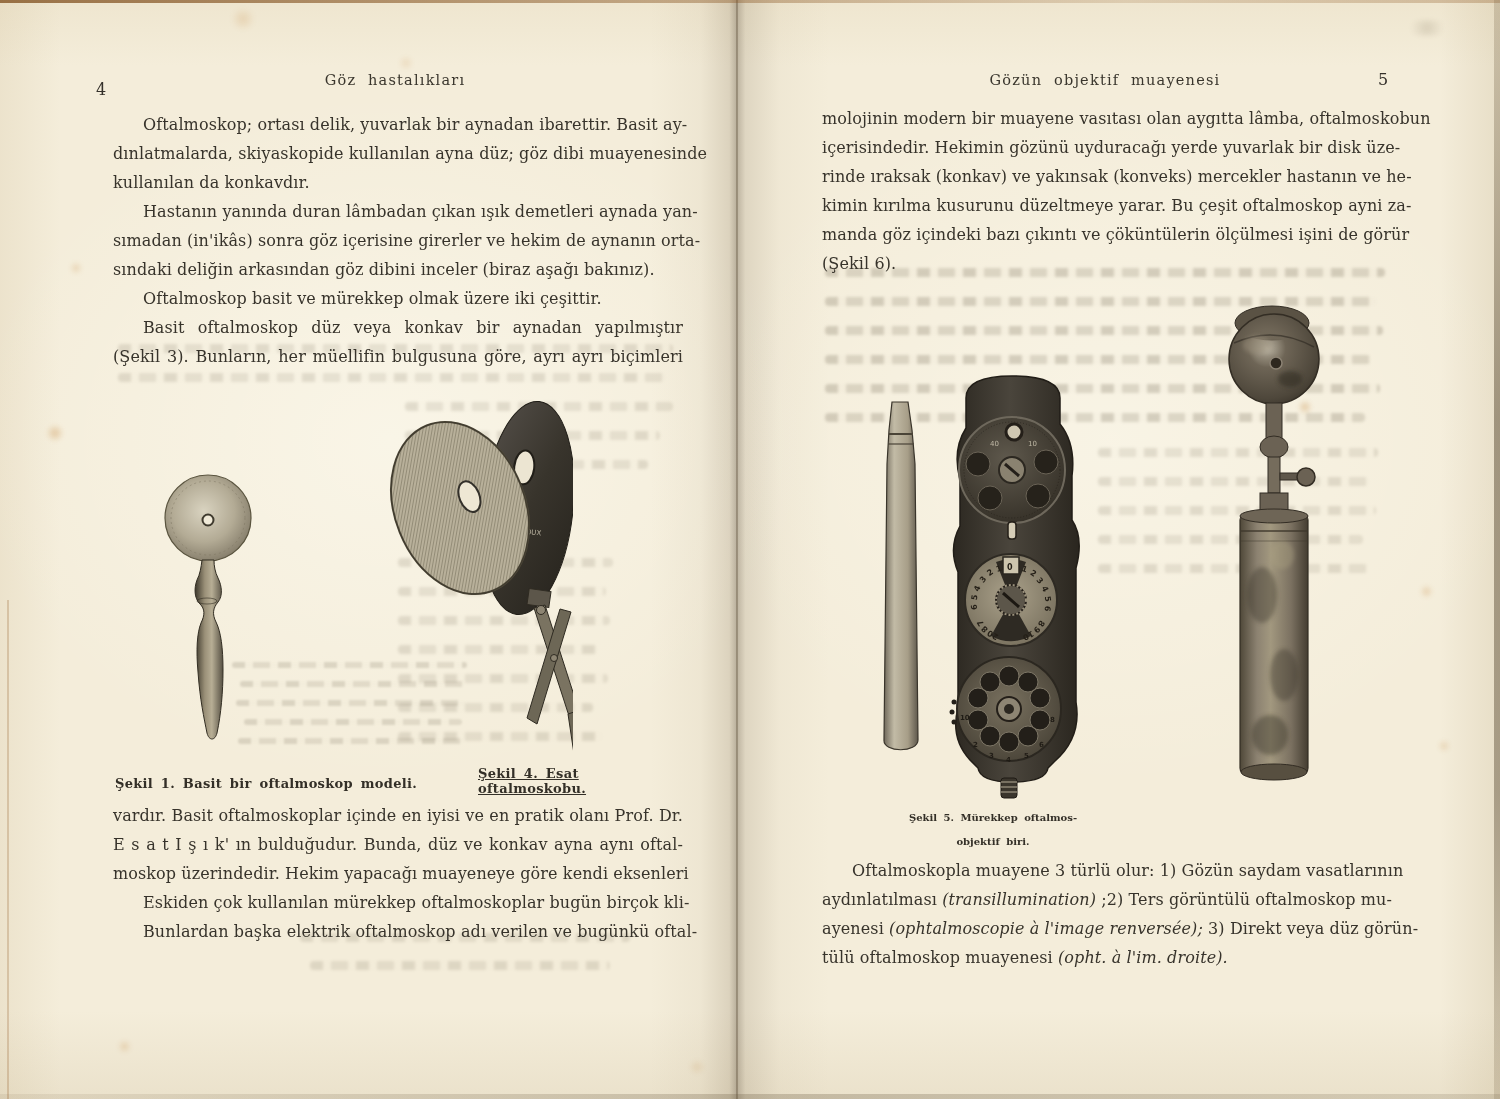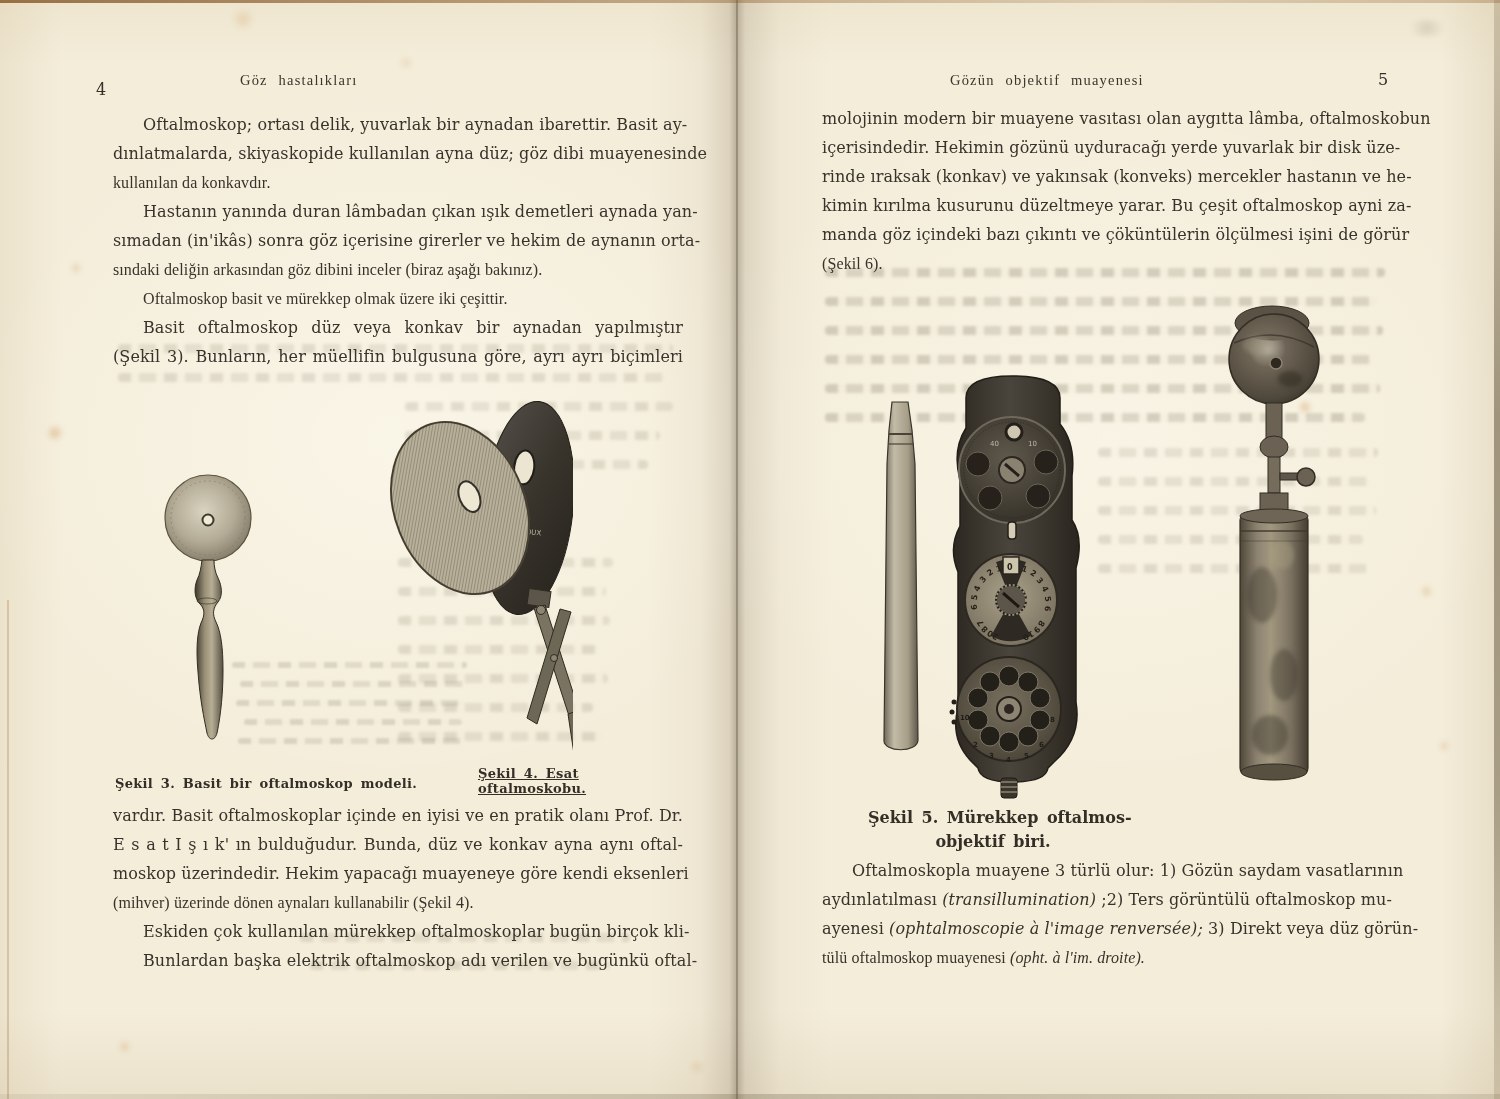--- a/index.html
+++ b/index.html
@@ -20,29 +20,29 @@
   .gutter-line{left:736px;top:0;width:2px;height:1099px;background:rgba(80,65,45,.32);}
   
   .edge-top{left:0;top:0;width:1500px;height:3px;
     background:linear-gradient(90deg, rgba(125,75,25,.75), rgba(140,90,40,.45) 45%, rgba(150,100,50,.2) 75%, rgba(150,100,50,.35));}
   .edge-right{left:1494px;top:0;width:6px;height:1099px;
     background:linear-gradient(180deg, rgba(110,90,60,.22), rgba(88,73,50,.5) 38%, rgba(88,73,50,.44) 72%, rgba(110,90,60,.18));}
   .edge-bottom{left:0;top:1094px;width:1500px;height:5px;
     background:linear-gradient(90deg, rgba(120,100,70,.1), rgba(100,85,60,.28) 55%, rgba(100,85,60,.16));}
   .edge-left-line{left:7px;top:600px;width:2px;height:499px;background:rgba(150,95,45,.26);}
   
-  .runhead{font-size:14.5px;letter-spacing:1.2px;word-spacing:6px;color:#3a362d;font-family:Liberation Serif, serif;}
+  .runhead{font-size:14.5px;letter-spacing:1.2px;word-spacing:6px;color:#3a362d;text-align:center;}
   .pagenum{font-size:16px;color:#34302a;}
   .bodycol{font-size:16px;line-height:29px;color:#37332b;letter-spacing:.1px;}
   .line{text-align:justify;text-align-last:justify;white-space:nowrap;}
-  .line.last{text-align-last:left;font-family:Liberation Serif, serif;}
+  .line.last{text-align-last:left;}
   .para.indent .line:first-child{text-indent:30px;}
   .line i{font-style:italic;}
   .caption1{font-weight:700;font-size:13px;color:#332f27;word-spacing:3px;letter-spacing:.3px;}
-  .caption .line{text-align:center;text-align-last:center;font-weight:700;font-size:16px;
+  .caption .line{text-align:center;text-align-last:center;font-weight:700;font-size:10px;
     line-height:24px;color:#332f27;word-spacing:3px;}
   
   .gl{position:absolute;height:9px;border-radius:4px;opacity:.4;filter:blur(1.5px);
     background:repeating-linear-gradient(90deg, rgba(122,112,92,.7) 0 13px, rgba(122,112,92,.04) 13px 21px,
       rgba(122,112,92,.55) 21px 38px, rgba(122,112,92,.04) 38px 46px);}
   .gl.faint{opacity:.26;}
   .gl.tiny{height:6px;opacity:.3;filter:blur(1.2px);}
   
   .fox{position:absolute;border-radius:50%;filter:blur(2.5px);
     background:radial-gradient(circle, rgba(190,120,40,.55), rgba(190,120,40,0) 70%);}
@@ -164,29 +164,28 @@
     <g stroke="#2f2b22" stroke-width="1">
       <rect x="140" y="232" width="22" height="16" fill="#5c564a" transform="rotate(8 151 240)"></rect>
       <polygon points="146,250 157,247 192,356 182,361" fill="#7a7361"></polygon>
       <polygon points="172,251 183,254 149,366 139,360" fill="#6d6756"></polygon>
       <circle cx="153" cy="252" r="4.5" fill="#8d8573"></circle>
       <circle cx="166" cy="300" r="3.5" fill="#8d8573"></circle>
       <polygon points="180,356 192,352 197,392 186,396" fill="#6d6756"></polygon>
     </g>
   </svg>
 
-  <div class="abs caption1" style="left:115px;top:776px;width:370px;">Şekil 3. Basit bir oftalmoskop modeli.</div>
+  <div class="abs caption1" style="left:115px;top:776px;width:370px;">Şekil 1. Basit bir oftalmoskop modeli.</div>
   <div class="abs caption1" style="left:478px;top:766px;width:205px;text-decoration:underline;">Şekil 4. Esat oftalmoskobu.</div>
 
   <div class="abs bodycol" style="left:113px;top:801px;width:570px;">
     <div class="para">
         <div class="line"><span>vardır. Basit oftalmoskoplar içinde en iyisi ve en pratik olanı Prof. Dr.</span></div>
         <div class="line"><span>E s a t I ş ı k' ın bulduğudur. Bunda, düz ve konkav ayna aynı oftal-</span></div>
         <div class="line"><span>moskop üzerindedir. Hekim yapacağı muayeneye göre kendi eksenleri</span></div>
-        <div class="line last"><span>(mihver) üzerinde dönen aynaları kullanabilir (Şekil 4).</span></div>
       </div>
     <div class="para indent">
         <div class="line"><span>Eskiden çok kullanılan mürekkep oftalmoskoplar bugün birçok kli-</span></div>
       </div>
     <div class="para indent">
         <div class="line"><span>Bunlardan başka elektrik oftalmoskop adı verilen ve bugünkü oftal-</span></div>
       </div>
   </div>
 
   <div class="abs runhead" style="left:950px;top:72px;width:310px;">Gözün objektif muayenesi</div>

